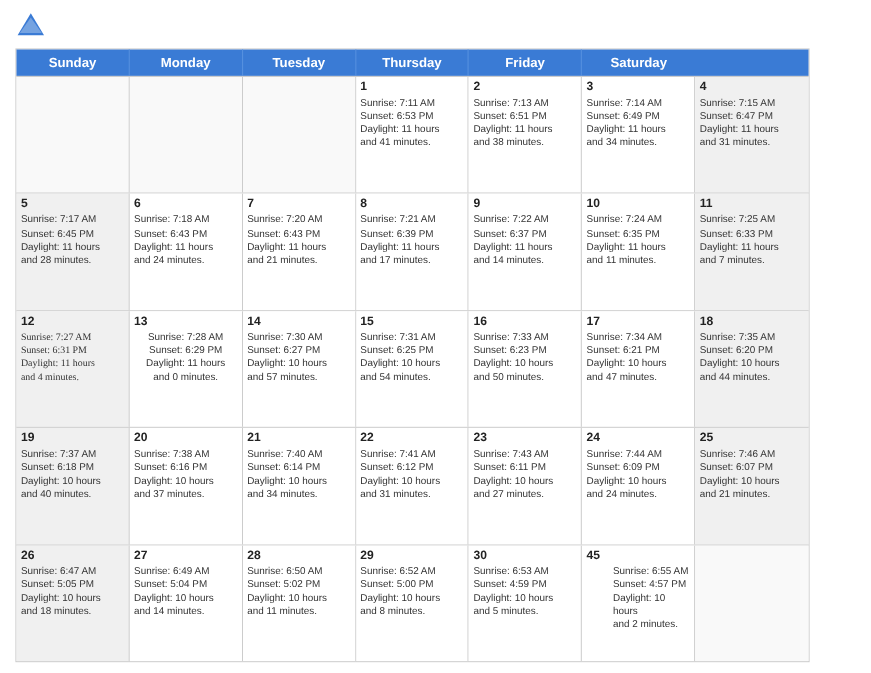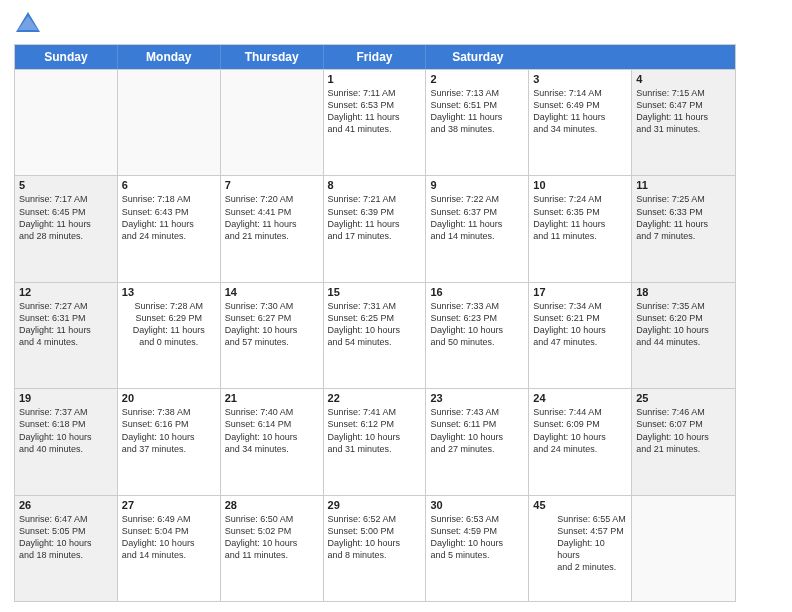--- a/index.html
+++ b/index.html
@@ -133,20 +133,21 @@
     <div class="title-block">
       <div class="month-title"></div>
       <div class="location"></div>
     </div>
   </div>
 
   <div class="calendar">
     <div class="cal-header" id="cal-header">
         <div class="cal-header-cell">Sunday</div>
         <div class="cal-header-cell">Monday</div>
+        <div class="cal-header-cell">Tuesday</div>
         <div class="cal-header-cell">Thursday</div>
         <div class="cal-header-cell">Friday</div>
         <div class="cal-header-cell">Saturday</div>
       </div>
     <div class="cal-body" id="cal-body">
         <div class="cal-row">
           <div class="cal-cell empty"></div>
           <div class="cal-cell empty"></div>
           <div class="cal-cell empty"></div>
           <div class="cal-cell">
@@ -189,21 +190,21 @@
           <div class="cal-cell">
             <div class="day-num">6</div>
             <div class="cell-info" style="white-space: pre-line;">Sunrise: 7:18 AM
 Sunset: 6:43 PM
 Daylight: 11 hours
 and 24 minutes.</div>
           </div>
           <div class="cal-cell">
             <div class="day-num">7</div>
             <div class="cell-info" style="white-space: pre-line;">Sunrise: 7:20 AM
-Sunset: 4:41 PM
+Sunset: 6:43 PM
 Daylight: 11 hours
 and 21 minutes.</div>
           </div>
           <div class="cal-cell">
             <div class="day-num">8</div>
             <div class="cell-info" style="white-space: pre-line;">Sunrise: 7:21 AM
 Sunset: 6:39 PM
 Daylight: 11 hours
 and 17 minutes.</div>
           </div>
@@ -225,21 +226,21 @@
             <div class="day-num">11</div>
             <div class="cell-info" style="white-space: pre-line;">Sunrise: 7:25 AM
 Sunset: 6:33 PM
 Daylight: 11 hours
 and 7 minutes.</div>
           </div>
         </div>
         <div class="cal-row">
           <div class="cal-cell shaded">
             <div class="day-num">12</div>
-            <div class="cell-info" style="white-space: pre-line;">Sunrise: 7:27 AM
+            <div class="cell-info" style="white-space: pre-line; font-family: Liberation Serif, serif;">Sunrise: 7:27 AM
 Sunset: 6:31 PM
 Daylight: 11 hours
 and 4 minutes.</div>
           </div>
           <div class="cal-cell">
             <div class="day-num">13</div>
             <div class="cell-info" style="white-space: pre-line; text-align: center;">Sunrise: 7:28 AM
 Sunset: 6:29 PM
 Daylight: 11 hours
 and 0 minutes.</div>

